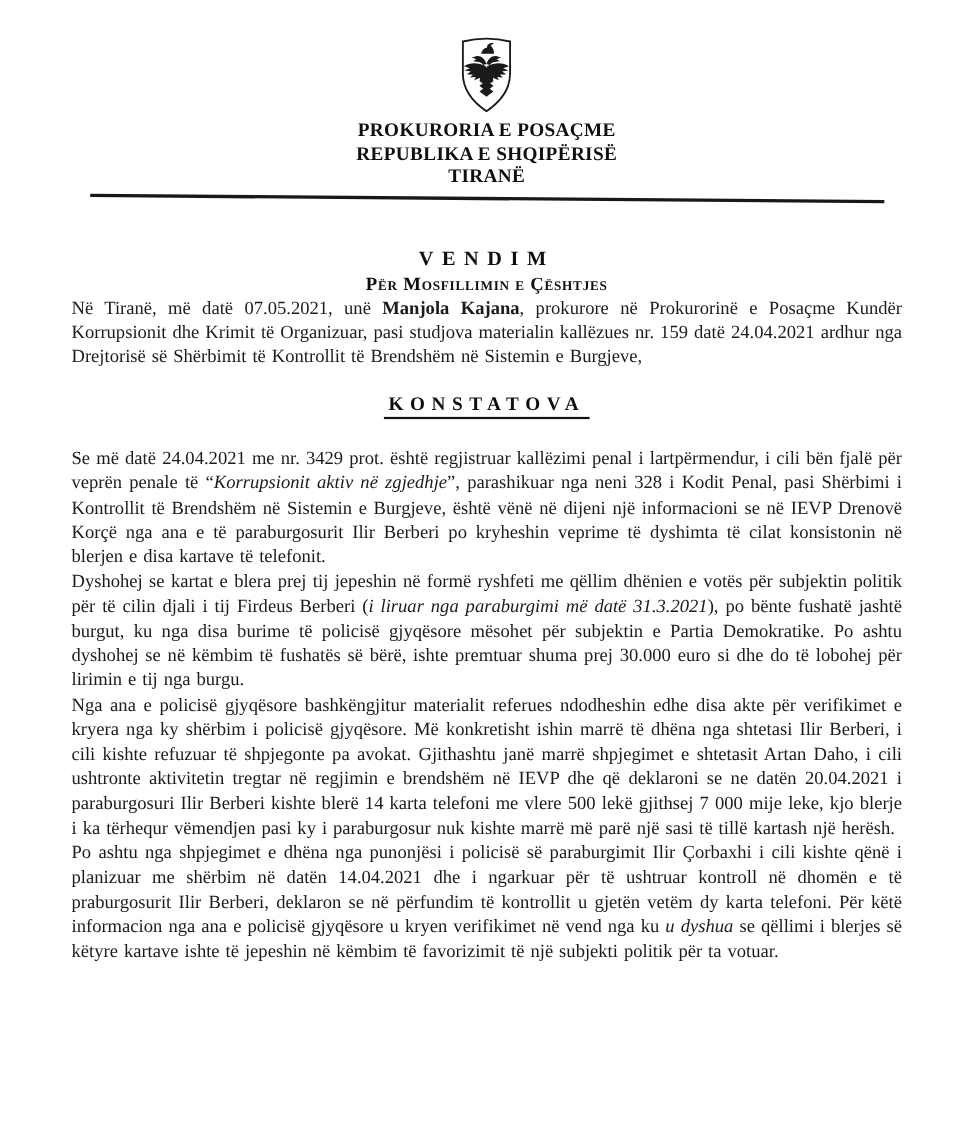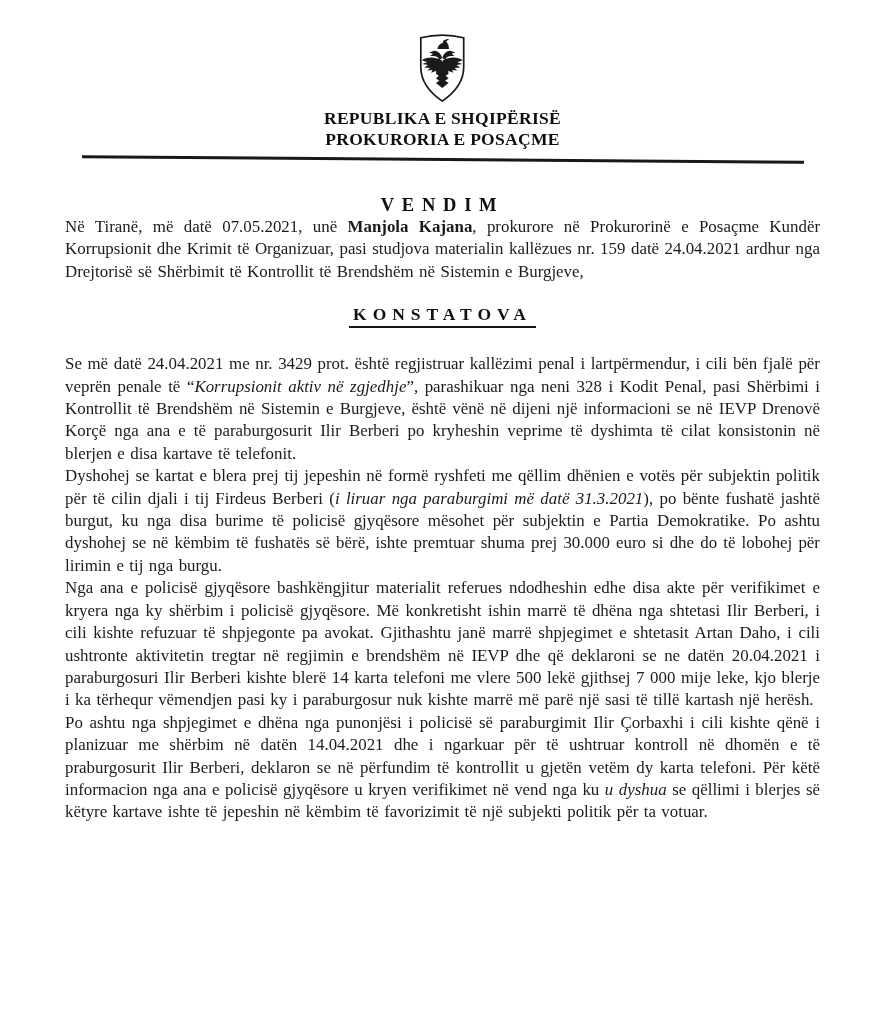--- a/index.html
+++ b/index.html
@@ -17,21 +17,21 @@
   .org-header{text-align:center;margin-top:2px;}
   .org-line{
     font-weight:bold;font-size:17.5px;line-height:20.5px;
     color:#0f0f0f;letter-spacing:0.3px;
   }
   .header-rule{
     height:3px;background:#181818;border:none;
     width:722px;margin:9px auto 0 auto;
     transform:rotate(0.45deg);
   }
-  .title-block{text-align:center;margin-top:34px;}
+  .title-block{text-align:center;margin-top:44px;}
   .doc-title{
     font-weight:bold;font-size:18.5px;letter-spacing:0.42em;
     color:#0f0f0f;
   }
   .doc-subtitle{
     font-weight:bold;font-variant:small-caps;font-size:17px;
     margin-top:2px;color:#0f0f0f;letter-spacing:0.04em;
   }
   .para{
     margin:0;text-align:justify;
@@ -63,28 +63,30 @@
           <path d="M50,43 q2,-10 11,-12 l1,-5 q8,-5 12,-3 l-6,4 2,3 q4,4 4,13 z"></path>
           <path id="eagle-left" d="M60,62 C57,52 50,46 42,47 l-9,3 8,3 -6,4 11,1 q5,1 8,6 z
                                    M59,66 C44,58 28,59 18,66 l11,4 -10,4 12,2 -8,5 12,1 -6,5 11,-1 -3,6 10,-4 6,4 z"></path>
           <use href="#eagle-left" transform="translate(120,0) scale(-1,1)"></use>
           <path d="M52,68 h16 l5,26 -6,4 6,5 -7,5 7,5 -13,10 -13,-10 7,-5 -7,-5 6,-5 -6,-4 z"></path>
         </g>
       </svg>
     </div>
 
     <div class="org-header">
+      <div class="org-line">PROKURORIA E POSAÇME</div>
       <div class="org-line">REPUBLIKA E SHQIPËRISË</div>
-      <div class="org-line">PROKURORIA E POSAÇME</div>
+      <div class="org-line">TIRANË</div>
     </div>
 
     <div class="header-rule"></div>
 
     <div class="title-block">
       <div class="doc-title">VENDIM</div>
+      <div class="doc-subtitle">Për Mosfillimin e Çështjes</div>
     </div>
 
     <p class="para para-intro"><span class="seg">Në Tiranë, më datë 07.05.2021, unë </span><span class="seg-bold">Manjola Kajana</span><span class="seg">, prokurore në Prokurorinë e Posaçme Kundër Korrupsionit dhe Krimit të Organizuar, pasi studjova materialin kallëzues nr. 159 datë 24.04.2021 ardhur nga Drejtorisë së Shërbimit të Kontrollit të Brendshëm në Sistemin e Burgjeve,</span></p>
 
     <div class="section-heading">
       <span class="section-heading-text">KONSTATOVA</span>
     </div>
 
     <p class="para para-first"><span class="seg">Se më datë 24.04.2021 me nr. 3429 prot. është regjistruar kallëzimi penal i lartpërmendur, i cili bën fjalë për veprën penale të “</span><span class="seg-italic">Korrupsionit aktiv në zgjedhje</span><span class="seg">”, parashikuar nga neni 328 i Kodit Penal, pasi Shërbimi i Kontrollit të Brendshëm në Sistemin e Burgjeve, është vënë në dijeni një informacioni se në IEVP Drenovë Korçë nga ana e të paraburgosurit Ilir Berberi po kryheshin veprime të dyshimta të cilat konsistonin në blerjen e disa kartave të telefonit.</span></p>
     <p class="para para-next"><span class="seg">Dyshohej se kartat e blera prej tij jepeshin në formë ryshfeti me qëllim dhënien e votës për subjektin politik për të cilin djali i tij Firdeus Berberi (</span><span class="seg-italic">i liruar nga paraburgimi më datë 31.3.2021</span><span class="seg">), po bënte fushatë jashtë burgut, ku nga disa burime të policisë gjyqësore mësohet për subjektin e Partia Demokratike. Po ashtu dyshohej se në këmbim të fushatës së bërë, ishte premtuar shuma prej 30.000 euro si dhe do të lobohej për lirimin e tij nga burgu.</span></p>

